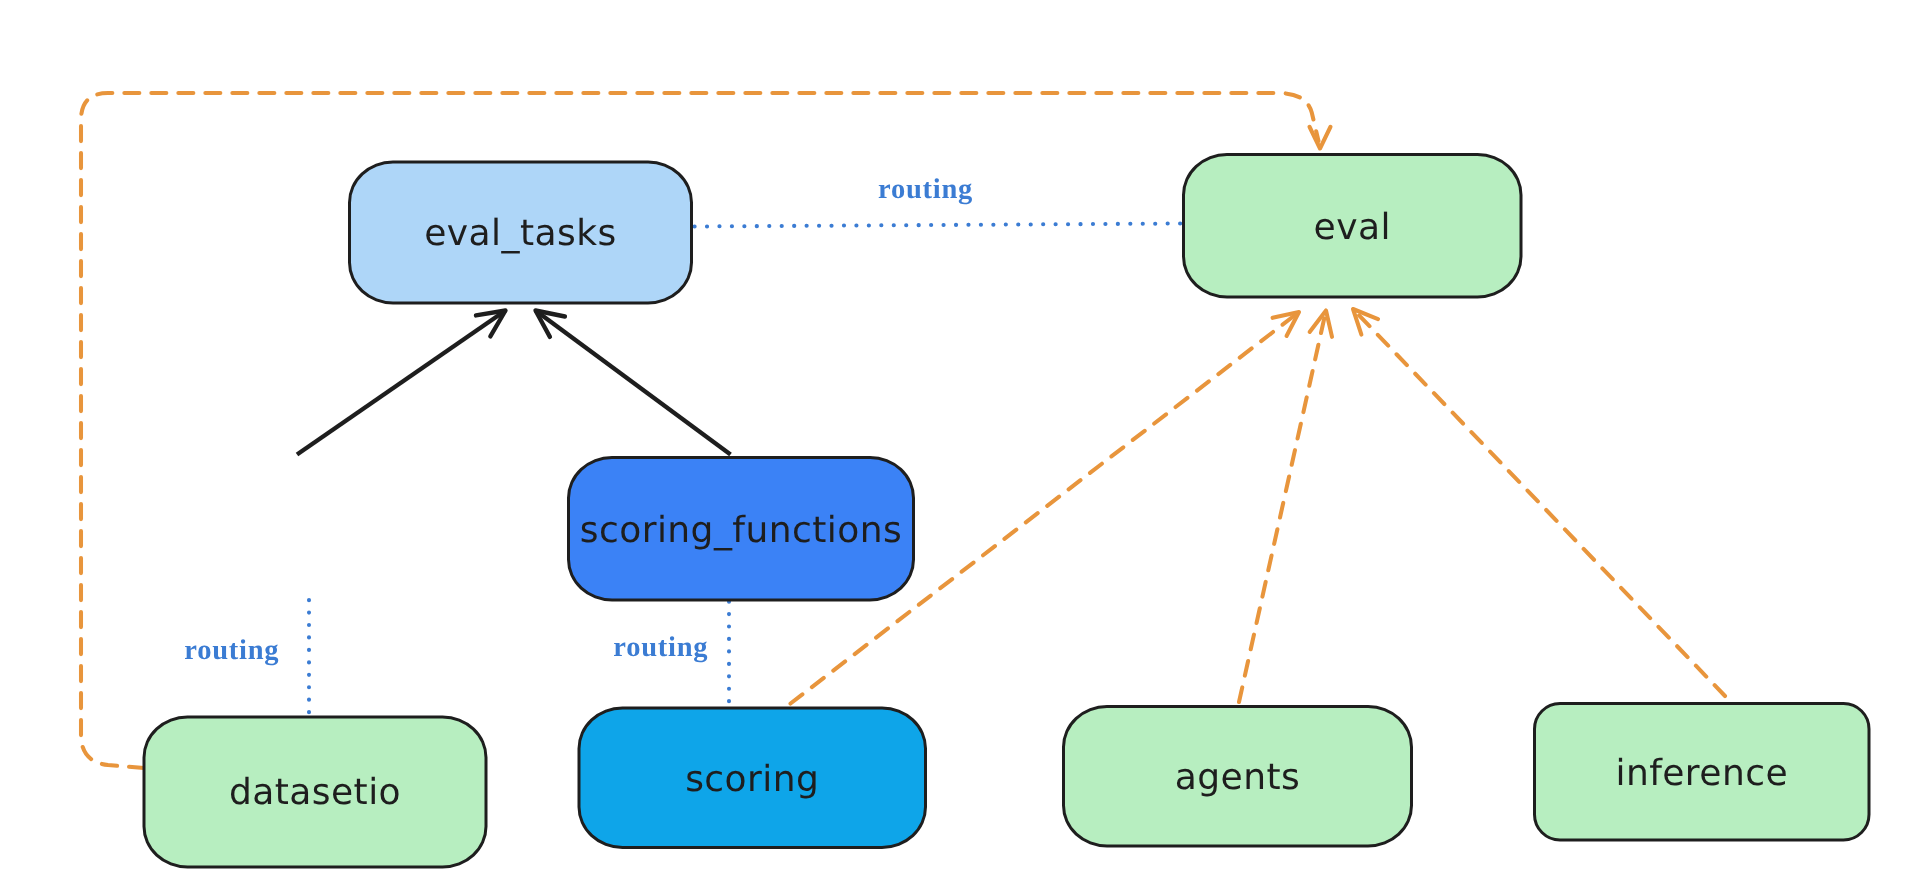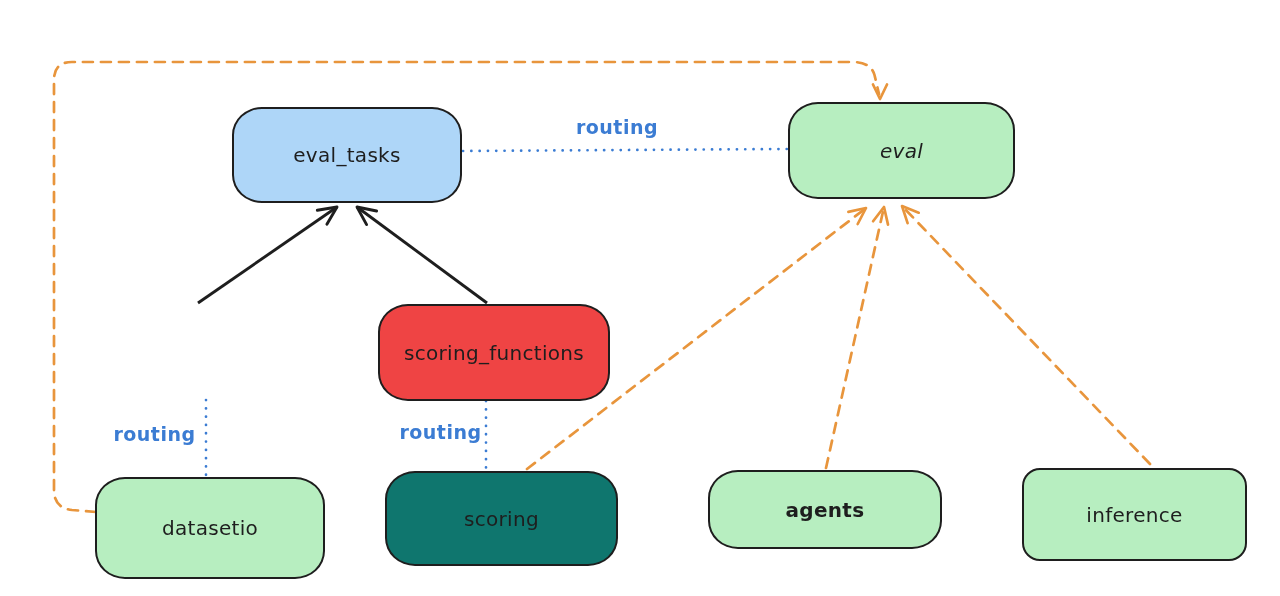--- a/index.html
+++ b/index.html
@@ -25,41 +25,42 @@
   .node {
     position: absolute;
     box-sizing: border-box;
     border: 2.6px solid #1e1e1e;
     border-radius: 30px / 28px;
     display: flex;
     align-items: center;
     justify-content: center;
   }
   .node .node-label {
-    font-size: 20px;
+    font-size: 24px;
     color: #1e1e1e;
     letter-spacing: 0.3px;
     white-space: nowrap;
   }
   .edge-label {
     position: absolute;
     font-size: 19px;
     font-weight: bold;
     text-align: center;
     letter-spacing: 0.5px;
     white-space: nowrap;
+    font-family: Liberation Serif, serif;
   }
   
   #n-eval-tasks        { left: 232px; top: 107px; width: 230px; height: 96px; }
-  #n-eval              { left: 788px; top: 102px; width: 227px; height: 97px; font-style: italic; }
+  #n-eval              { left: 788px; top: 102px; width: 227px; height: 97px; }
   #n-datasets          { left:  97px; top: 304px; width: 231px; height: 95px; }
   #n-scoring-functions { left: 378px; top: 304px; width: 232px; height: 97px; }
   #n-datasetio         { left:  95px; top: 477px; width: 230px; height: 102px; }
   #n-scoring           { left: 385px; top: 471px; width: 233px; height: 95px; }
-  #n-agents            { left: 708px; top: 470px; width: 234px; height: 79px; font-weight: bold; }
+  #n-agents            { left: 708px; top: 470px; width: 234px; height: 95px; }
   #n-inference         { left: 1022px; top: 468px; width: 225px; height: 93px; border-radius: 18px; }
   
   #lbl-routing-top  { left: 557px; top: 116px; width: 120px; }
   #lbl-routing-left { left: 112px; top: 423px; width:  85px; }
   #lbl-routing-mid  { left: 398px; top: 421px; width:  85px; }
 </style>
 </head>
 <body>
 
 <div class="canvas">
@@ -105,29 +106,29 @@
 
   <div class="node" id="n-eval-tasks" style="background-color: rgb(174, 214, 248);">
     <span class="node-label">eval_tasks</span>
   </div>
 
   <div class="node" id="n-eval" style="background-color: rgb(183, 238, 192);">
     <span class="node-label">eval</span>
   </div>
 
 
-  <div class="node" id="n-scoring-functions" style="background-color: #ef4444; text-align: center;">
+  <div class="node" id="n-scoring-functions" style="background-color: #3b82f6; text-align: center;">
     <span class="node-label">scoring_functions</span>
   </div>
 
   <div class="node" id="n-datasetio" style="background-color: rgb(183, 238, 192);">
     <span class="node-label">datasetio</span>
   </div>
 
-  <div class="node" id="n-scoring" style="background-color: #0f766e;">
+  <div class="node" id="n-scoring" style="background-color: #0ea5e9;">
     <span class="node-label">scoring</span>
   </div>
 
   <div class="node" id="n-agents" style="background-color: rgb(183, 238, 192);">
     <span class="node-label">agents</span>
   </div>
 
   <div class="node" id="n-inference" style="background-color: rgb(183, 238, 192);">
     <span class="node-label">inference</span>
   </div>

